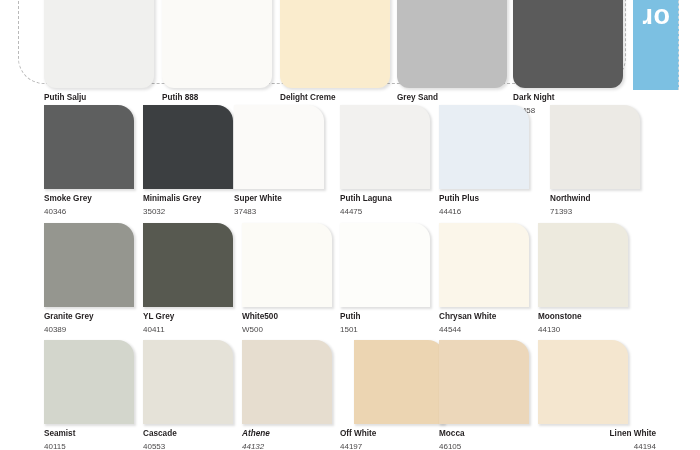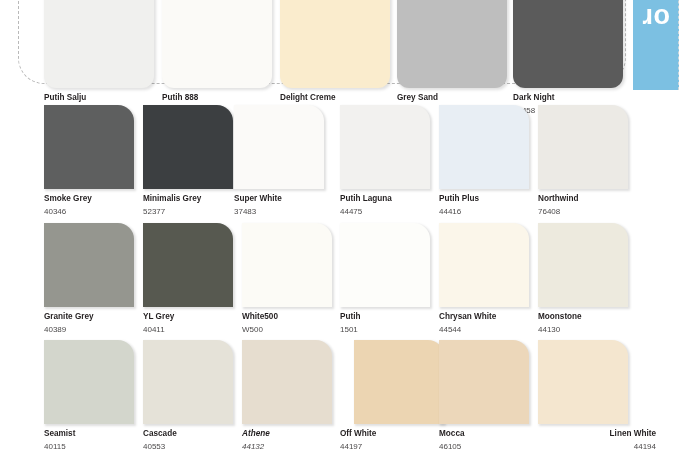--- a/index.html
+++ b/index.html
@@ -162,21 +162,21 @@
       <div class="chip" style="background: rgb(94, 95, 95);"></div>
       <div class="label-wrap">
         <span class="sw-name">Smoke Grey</span>
         <span class="sw-code">40346</span>
       </div>
     </div>
     <div class="cell" style="left: 143px;">
       <div class="chip" style="background: rgb(60, 63, 65);"></div>
       <div class="label-wrap">
         <span class="sw-name">Minimalis Grey</span>
-        <span class="sw-code">52377</span>
+        <span class="sw-code">35032</span>
       </div>
     </div>
     <div class="cell" style="left: 234px;">
       <div class="chip" style="background: rgb(251, 250, 248);"></div>
       <div class="label-wrap">
         <span class="sw-name">Super White</span>
         <span class="sw-code">37483</span>
       </div>
     </div>
     <div class="cell" style="left: 340px;">
@@ -186,25 +186,25 @@
         <span class="sw-code">44475</span>
       </div>
     </div>
     <div class="cell" style="left: 439px;">
       <div class="chip" style="background: rgb(232, 238, 244);"></div>
       <div class="label-wrap">
         <span class="sw-name">Putih Plus</span>
         <span class="sw-code">44416</span>
       </div>
     </div>
-    <div class="cell" style="left: 538px;">
+    <div class="cell" style="left: 550px;">
       <div class="chip" style="background: rgb(236, 234, 229);"></div>
       <div class="label-wrap">
         <span class="sw-name">Northwind</span>
-        <span class="sw-code">76408</span>
+        <span class="sw-code">71393</span>
       </div>
     </div>
   </div>
 <div class="row row-3" id="row-3">
     <div class="cell" style="left: 44px;">
       <div class="chip" style="background: rgb(149, 150, 143);"></div>
       <div class="label-wrap">
         <span class="sw-name">Granite Grey</span>
         <span class="sw-code">40389</span>
       </div>

